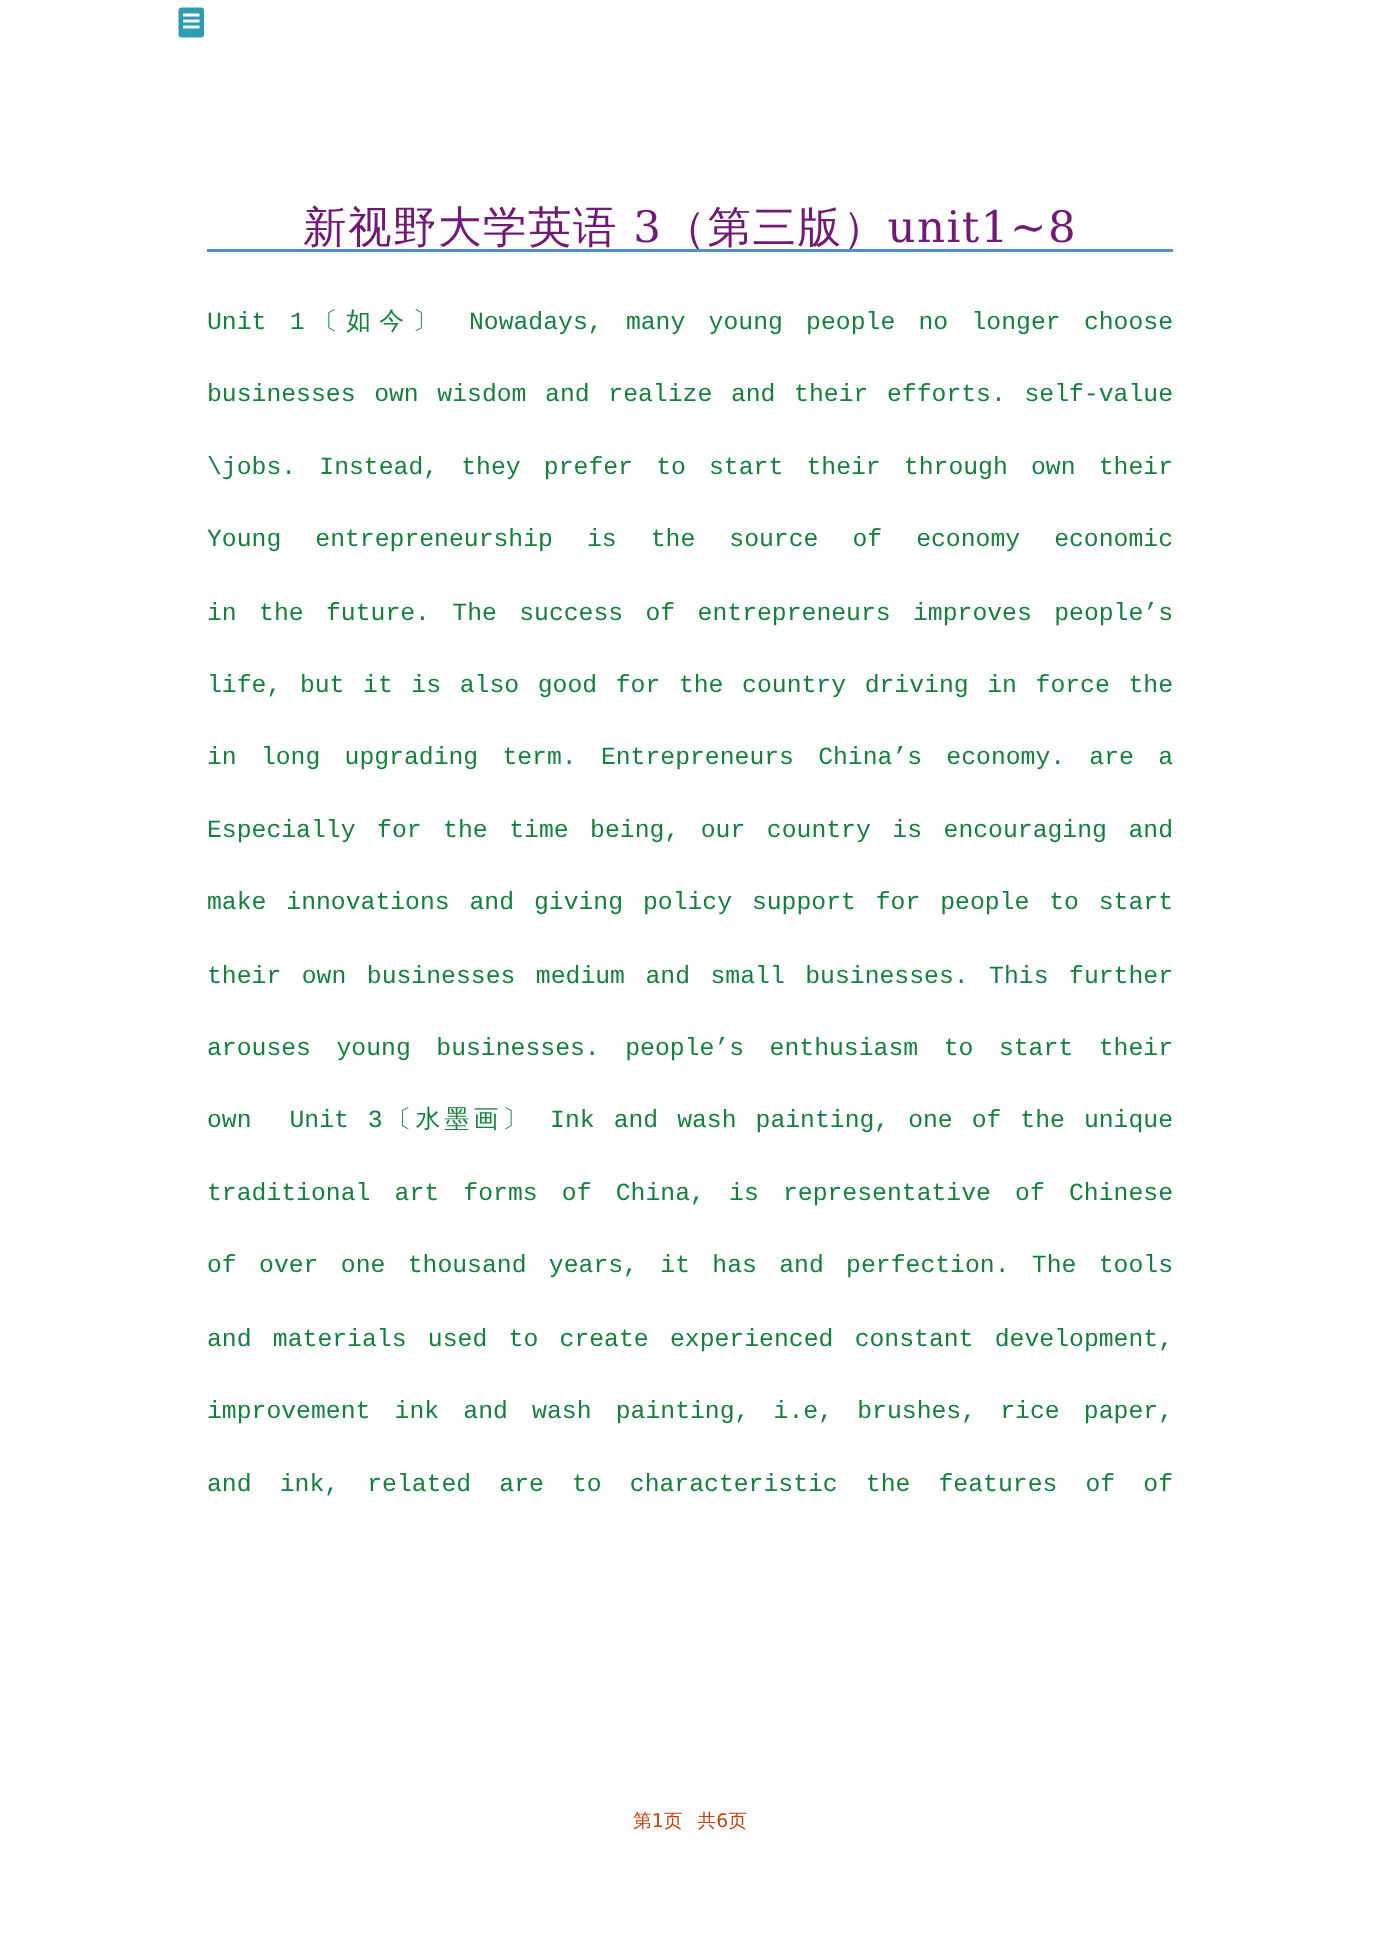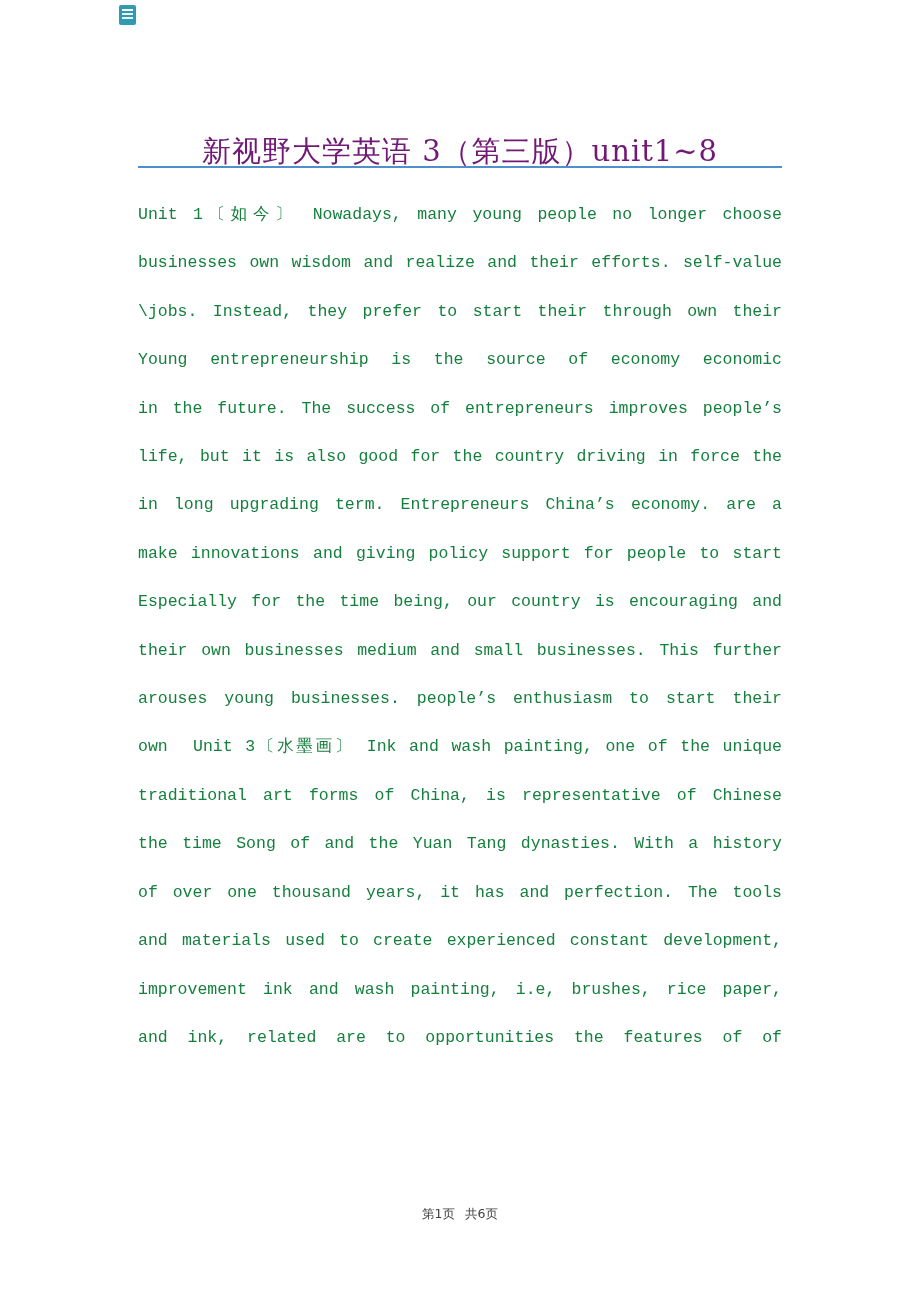--- a/index.html
+++ b/index.html
@@ -79,21 +79,21 @@
   }
 
   .footer {
     position: absolute;
     left: 0;
     top: 1206px;
     width: 920px;
     text-align: center;
     font-family: "DejaVu Sans", "Liberation Sans", sans-serif;
     font-size: 12.5px;
-    color: #404040;
+    color: #c2410c;
   }
   .footer .page-label { margin-right: 10px; }
 </style>
 </head>
 <body>
 
 <div class="page">
 
   <div class="doc-icon"></div>
 
@@ -102,30 +102,29 @@
   <div class="title-rule"></div>
 
   <div class="doc-body">
       <div class="text-line">Unit 1〔如今〕 Nowadays, many young people no longer choose</div>
       <div class="text-line">businesses own wisdom and realize and their efforts. self-value</div>
       <div class="text-line">\jobs. Instead, they prefer to start their through own their</div>
       <div class="text-line">Young entrepreneurship is the source of economy economic</div>
       <div class="text-line">in the future. The success of entrepreneurs improves people’s</div>
       <div class="text-line">life, but it is also good for the country driving in force the</div>
       <div class="text-line">in long upgrading term. Entrepreneurs China’s economy. are a</div>
+      <div class="text-line">Especially for the time being, our country is encouraging and</div>
       <div class="text-line">make innovations and giving policy support for people to start</div>
-      <div class="text-line">Especially for the time being, our country is encouraging and</div>
       <div class="text-line">their own businesses medium and small businesses. This further</div>
       <div class="text-line">arouses young businesses. people’s enthusiasm to start their</div>
       <div class="text-line">own  Unit 3〔水墨画〕 Ink and wash painting, one of the unique</div>
       <div class="text-line">traditional art forms of China, is representative of Chinese</div>
-      <div class="text-line">the time Song of and the Yuan Tang dynasties. With a history</div>
       <div class="text-line">of over one thousand years, it has and perfection. The tools</div>
       <div class="text-line">and materials used to create experienced constant development,</div>
       <div class="text-line">improvement ink and wash painting, i.e, brushes, rice paper,</div>
-      <div class="text-line">and ink, related are to opportunities the features of of</div>
+      <div class="text-line">and ink, related are to characteristic the features of of</div>
     </div>
 
   <div class="footer">
     <span class="page-label">第1页</span><span class="total-label">共6页</span>
   </div>
 
 </div>
 
 </body></html>

